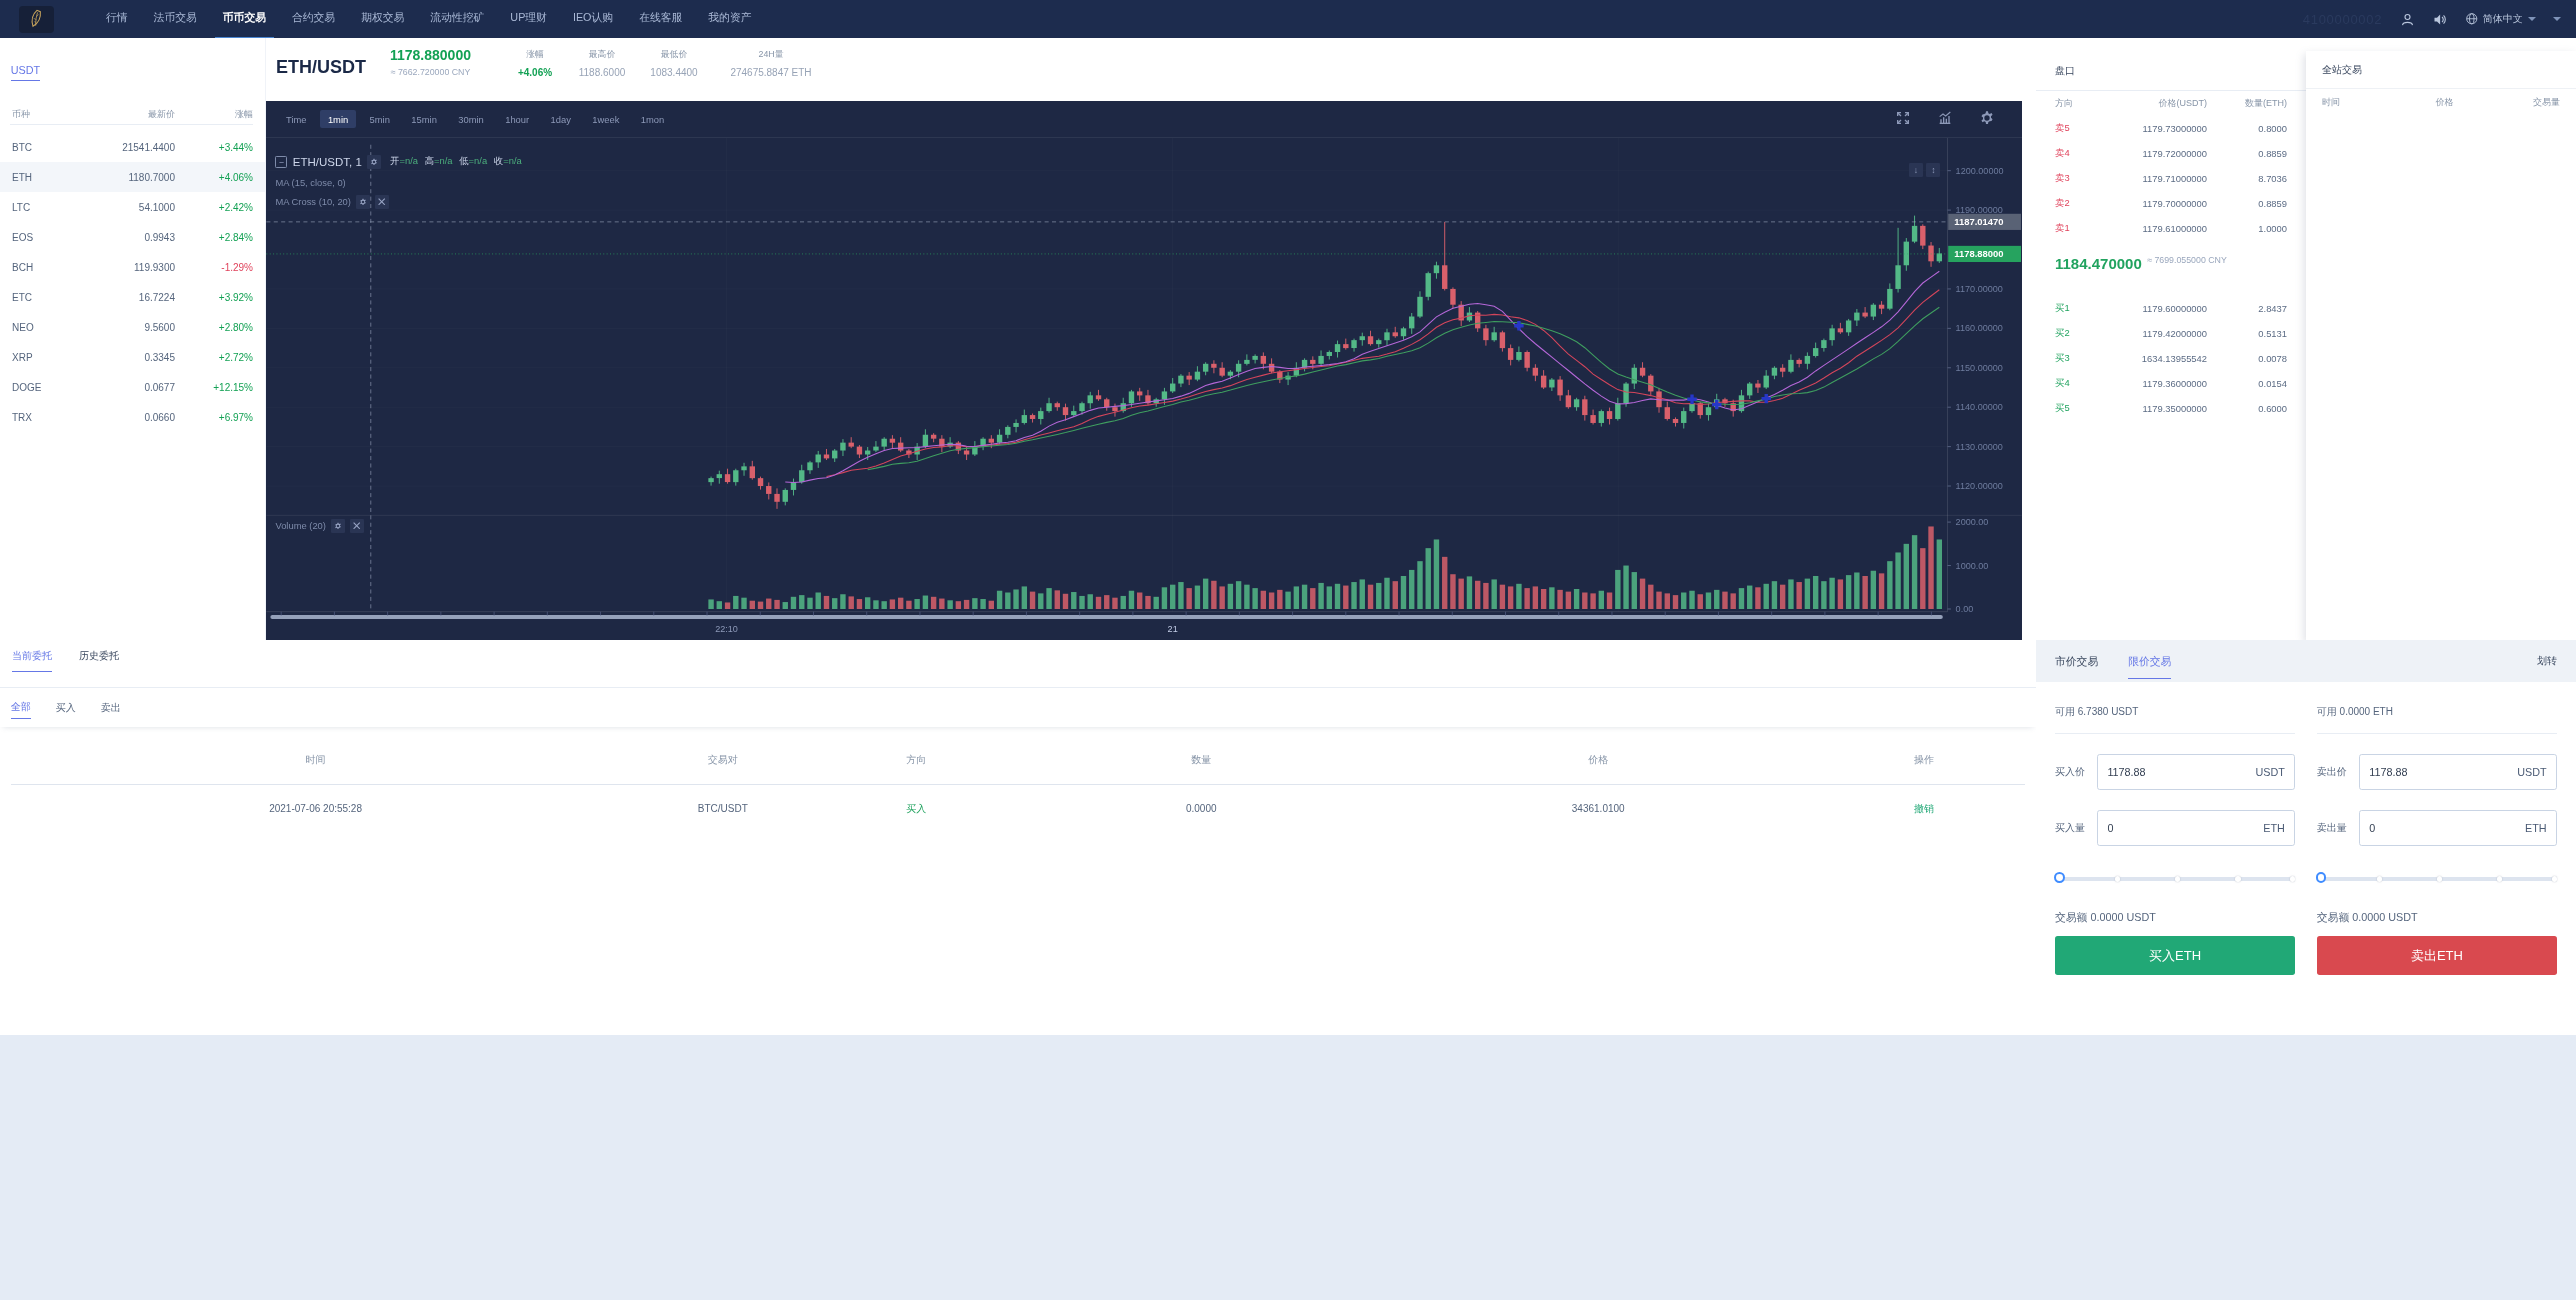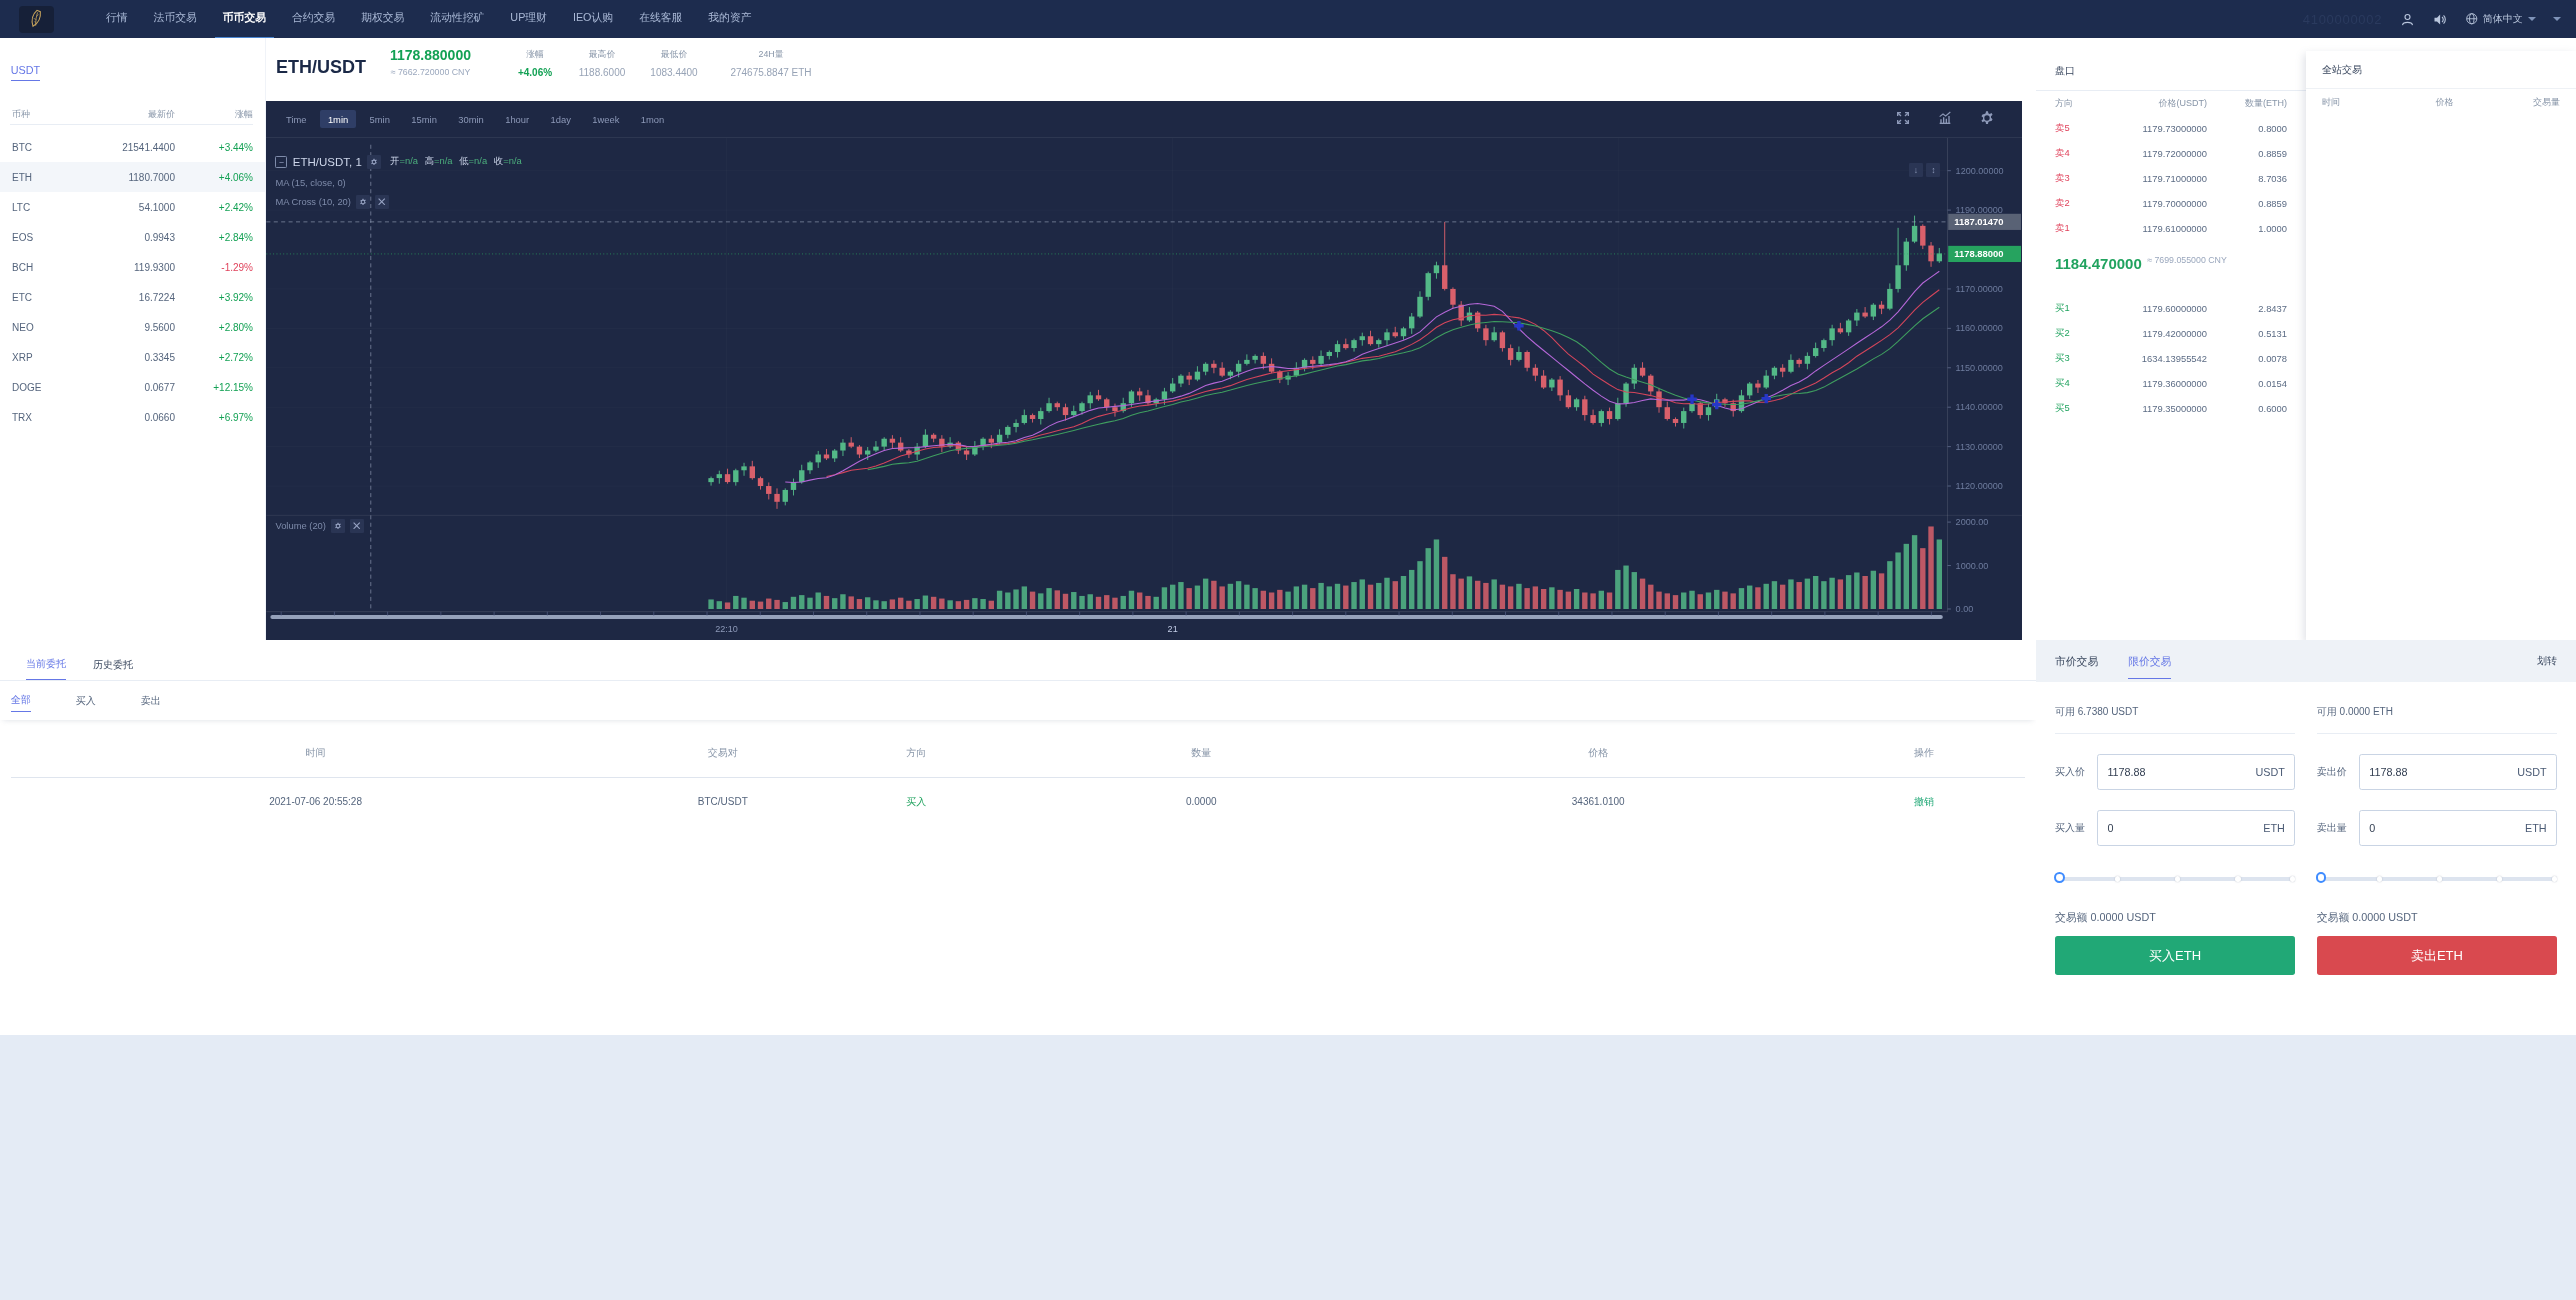--- a/index.html
+++ b/index.html
@@ -91,24 +91,24 @@
   
   .trades { position:absolute; left:2306px; top:51px; width:270px; height:589px; background:#fff; box-shadow:-2px 2.7px 8px rgba(110,120,140,0.22); }
   .tr-title { height:38px; line-height:38px; padding-left:16px; font-size:10px; color:#39475e; border-bottom:0.7px solid #eef1f5; }
   .tr-head { display:flex; padding:0 16px; height:27px; align-items:center; font-size:9px; color:#8795a8; }
   .tr-head .h1 { width:81px; }
   .tr-head .h2 { flex:1; text-align:center; }
   .tr-head .h3 { width:74px; text-align:right; }
 
   
   .orders { position:absolute; left:0; top:640px; width:2036px; height:394px; background:#fff; }
-  .order-tabs { height:41px; display:flex; align-items:flex-end; padding-left:26px; gap:27px; border-bottom:0.7px solid #e8edf4; }
+  .order-tabs { height:48px; display:flex; align-items:flex-start; padding-left:12px; gap:27px; border-bottom:0.7px solid #e8edf4; }
   .otab { font-size:10px; color:#39475e; cursor:pointer; padding:9.4px 0 8px; }
   .otab.active { color:#6577e6; border-bottom:1.3px solid #6577e6; }
-  .order-subtabs { height:39px; display:flex; align-items:center; padding-left:10.8px; gap:45px; box-shadow:0 4.7px 5.4px -3.4px rgba(140,150,170,0.3); position:relative; }
+  .order-subtabs { height:39px; display:flex; align-items:center; padding-left:10.8px; gap:25px; box-shadow:0 4.7px 5.4px -3.4px rgba(140,150,170,0.3); position:relative; }
   .stab { font-size:10px; color:#55657d; cursor:pointer; padding:4px 0; }
   .stab.active { color:#6577e6; border-bottom:1.3px solid #6577e6; }
   .otable-head { display:flex; height:49px; align-items:center; font-size:10px; color:#8795a8; margin-top:8px; }
   .otable-head > div, .otable-row > div { text-align:center; }
   .oc1 { width:31%; } .oc2 { width:9%; } .oc3 { width:10%; } .oc4 { width:18%; } .oc5 { width:21%; } .oc6 { width:11%; }
   .otable-divider { margin:0 10.8px; border-top:0.7px solid #dfe5ee; }
   .otable-row { display:flex; height:47px; align-items:center; font-size:10px; color:#55657d; }
   .side-buy { color:#21a35f; }
   .cancel-link { color:#21a876; cursor:pointer; }
 

